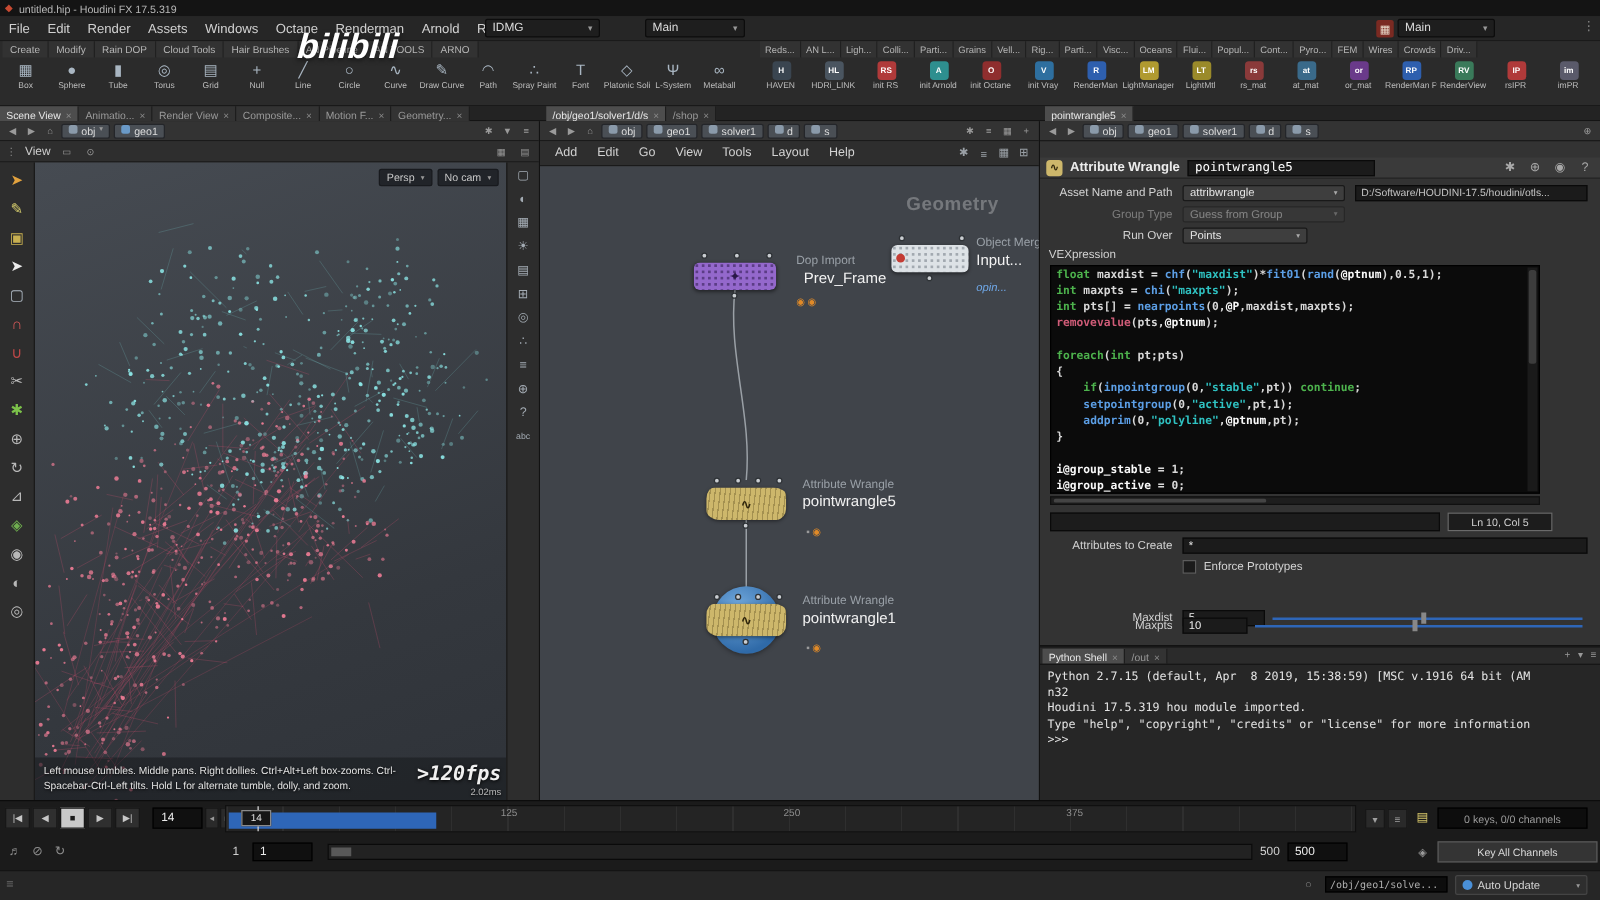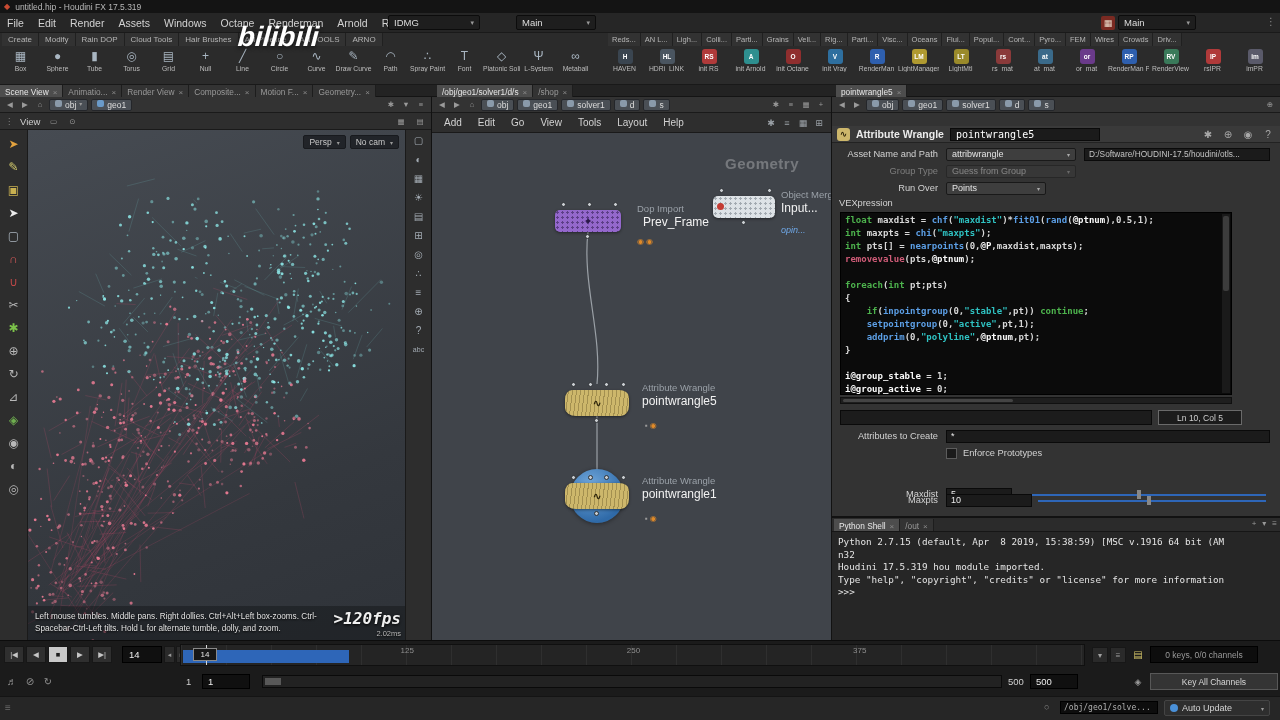--- a/index.html
+++ b/index.html
@@ -124,21 +124,21 @@
 .tbtn-act{background:#c9c9c9;color:#1c1c1c}
 #frame-field{position:absolute;left:122px;top:5px;width:40px;height:17px;background:#101010;border:1px solid #000;color:#ececec;font-size:9.5px;display:flex;align-items:center;padding-left:6px}
 .mini-btn{position:absolute;top:5px;width:11px;height:17px;background:#2a2a2a;border:1px solid #171717;color:#999;font-size:7px;display:flex;align-items:center;justify-content:center}
 #ruler{position:absolute;left:180px;top:3px;width:905px;height:22px;background:#242424;border:1px solid #101010;background-image:repeating-linear-gradient(90deg,rgba(255,255,255,.05) 0 1px,transparent 1px 45px)}
 #cachebar{position:absolute;left:2px;top:5px;width:166px;height:13px;background:#2e66b8}
 .tick{position:absolute;top:1px;transform:translateX(-50%);font-size:8px;color:#8e8e8e}
 #playhead{position:absolute;left:25px;top:0;bottom:0;width:1px;background:#d8d8d8}
 #pmarker{position:absolute;left:12px;top:3px;width:24px;height:13px;background:#161616;border:1px solid #8a8a8a;color:#e2e2e2;font-size:8px;display:flex;align-items:center;justify-content:center}
 .tl-btn{position:absolute;top:6px;width:16px;height:16px;background:#2a2a2a;border:1px solid #171717;color:#a0a0a0;font-size:8px;display:flex;align-items:center;justify-content:center}
 #tl-keyicon{position:absolute;left:1130px;top:6px;width:16px;height:16px;color:#d4c468;font-size:10px;text-align:center;line-height:16px}
-#keys-box{position:absolute;left:1150px;top:5px;width:108px;height:17px;background:#0d0d0d;border:1px solid #000;color:#9a9a9a;font-size:8.5px;display:flex;align-items:center;justify-content:center}
+#keys-box{position:absolute;left:1150px;top:5px;width:120px;height:17px;background:#0d0d0d;border:1px solid #000;color:#9a9a9a;font-size:8.5px;display:flex;align-items:center;justify-content:center}
 
 #rangebar{position:absolute;left:0;top:668px;width:1280px;height:28px;background:#1b1b1b}
 .rg-icon{position:absolute;top:6px;width:16px;height:16px;color:#8f8f8f;font-size:10px;text-align:center;line-height:16px}
 .rl{position:absolute;top:8px;font-size:9.5px;color:#d0d0d0}
 .rfield{position:absolute;top:6px;height:15px;background:#101010;border:1px solid #000;color:#ececec;font-size:9.5px;display:flex;align-items:center;padding-left:5px}
 #range-slider{position:absolute;left:262px;top:7px;width:740px;height:13px;background:#222;border:1px solid #0a0a0a}
 #range-thumb{position:absolute;left:2px;top:2px;width:16px;height:7px;background:#585858}
 #keyall-box{position:absolute;left:1150px;top:5px;width:128px;height:17px;background:#343434;border:1px solid #585858;color:#d8d8d8;font-size:8.5px;display:flex;align-items:center;justify-content:center}
 #rg-keyicon{position:absolute;left:1130px;top:6px;width:16px;height:16px;color:#9a9a9a;font-size:9px;text-align:center;line-height:16px}
 
@@ -1778,21 +1778,21 @@
       <span class="plabel">Maxdist</span>
       <div class="pfield" style="width:66px">5</div>
       <div class="sld">
           <div class="sld-track" style="background: rgb(46, 102, 184);"></div>
           <div class="sld-handle"></div>
         </div>
     </div>
 
     <div class="prow" style="top:396px;right:10px">
       <span class="plabel">Maxpts</span>
-      <div class="pfield" style="width:86px">10</div>
+      <div class="pfield" style="width:52px">10</div>
       <div class="sld">
           <div class="sld-track" style="background: rgb(46, 102, 184);"></div>
           <div class="sld-handle"></div>
         </div>
     </div>
   </div>
 
   <div id="py">
     <div id="py-tabs">
         <div class="ptab act">

